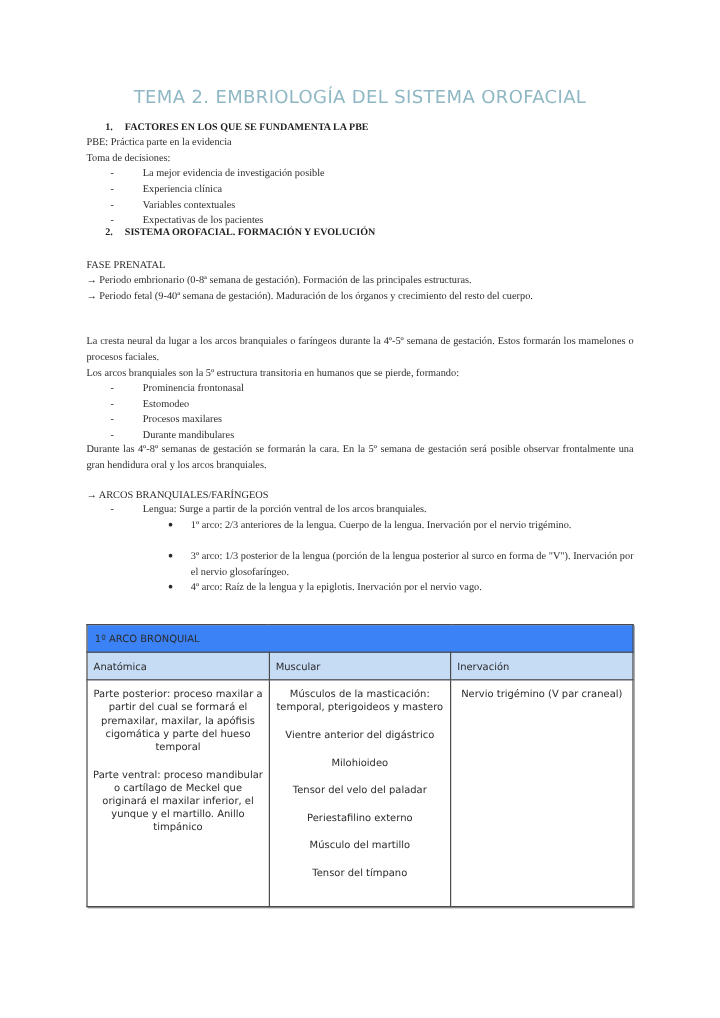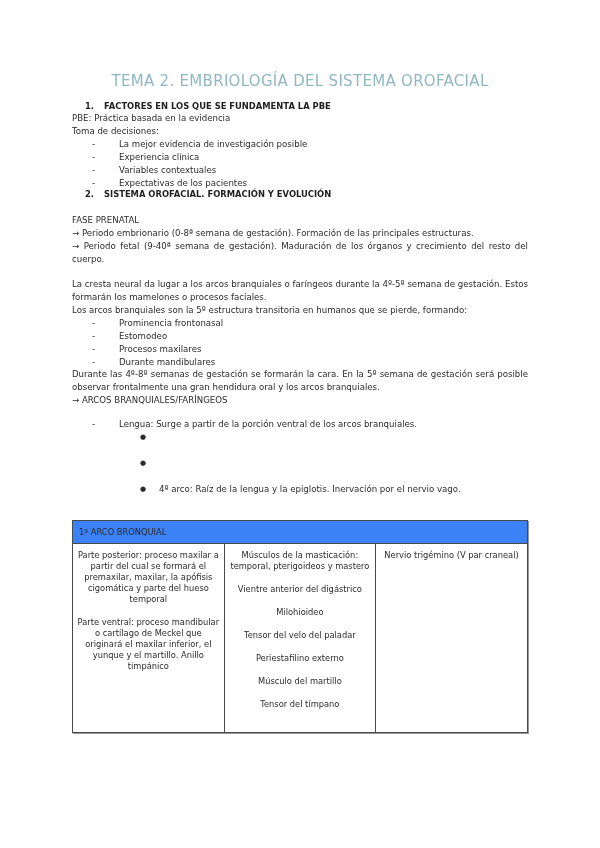--- a/index.html
+++ b/index.html
@@ -1,21 +1,21 @@
 <!DOCTYPE html>
 <html><head>
 <meta charset="utf-8">
 <style>
   html, body { margin: 0; padding: 0; background: #ffffff; }
   body { width: 600px; height: 848px; position: relative; overflow: hidden;
          font-family: "DejaVu Sans", sans-serif; color: #2b2b2b; }
   .page { position: absolute; left: 72px; top: 0; width: 456px; }
   .title { position: absolute; top: 72px; left: 0; width: 456px; text-align: center;
            font-size: 15px; letter-spacing: 0.3px; color: #8fb8c4; }
-  .line { position: absolute; left: 0; font-size: 8.6px; line-height: 12.6px; white-space: nowrap; }
+  .line { position: absolute; left: 0; font-size: 8.6px; line-height: 12.6px; white-space: nowrap; font-family: Liberation Serif, serif; }
   .heading { font-weight: bold; font-size: 8.4px; color: #1f1f1f; }
   .heading .num { display: inline-block; width: 22px; text-align: right; margin-right: 10px; }
   .dash { position: absolute; left: 20px; }
   .dash-text { position: absolute; left: 47px; }
   .bullet { position: absolute; left: 68px; font-size: 7px; }
   .bullet-text { position: absolute; left: 87px; }
   .justify { white-space: normal; width: 456px; text-align: justify; }
   .wrap2 { white-space: normal; width: 369px; text-align: justify; }
   table.arch { position: absolute; left: 72px; top: 520px; width: 456px; border-collapse: collapse;
                font-size: 8.3px; line-height: 11px; box-shadow: 1px 1px 0 #999; }
@@ -28,21 +28,21 @@
 </style>
 </head>
 <body>
 
 <div class="page">
   <div class="title">TEMA 2. EMBRIOLOGÍA DEL SISTEMA OROFACIAL</div>
 
   <div class="line heading" style="top:100px;">
     <span class="num">1.</span><span>FACTORES EN LOS QUE SE FUNDAMENTA LA PBE</span>
   </div>
-  <div class="line" style="top:112px;">PBE: Práctica basada en la evidencia</div>
+  <div class="line" style="top:112px;">PBE: Práctica parte en la evidencia</div>
   <div class="line" style="top:125px;">Toma de decisiones:</div>
 
   <div class="line" style="top:138px;width:456px;">
       <span class="dash">-</span>
       <span class="dash-text">La mejor evidencia de investigación posible</span>
     </div>
   <div class="line" style="top:151px;width:456px;">
       <span class="dash">-</span>
       <span class="dash-text">Experiencia clínica</span>
     </div>
@@ -77,42 +77,49 @@
       <span class="dash">-</span>
       <span class="dash-text">Procesos maxilares</span>
     </div>
   <div class="line" style="top:356px;width:456px;">
       <span class="dash">-</span>
       <span class="dash-text">Durante mandibulares</span>
     </div>
 
   <div class="line justify" style="top:368px;">Durante las 4º-8º semanas de gestación se formarán la cara. En la 5º semana de gestación será posible observar frontalmente una gran hendidura oral y los arcos branquiales.</div>
 
-  <div class="line" style="top:394px;"><span>→</span> <span>ARCOS BRANQUIALES/FARÍNGEOS</span></div>
+  <div class="line" style="top:406px;"><span>→</span> <span>ARCOS BRANQUIALES/FARÍNGEOS</span></div>
   <div class="line" style="top:418px;width:456px;">
       <span class="dash">-</span>
       <span class="dash-text">Lengua: Surge a partir de la porción ventral de los arcos branquiales.</span>
     </div>
 
   <div class="line" style="top:431px;width:456px;height:26px;">
       <span class="bullet">●</span>
+      <span class="bullet-text wrap2">1º arco: 2/3 anteriores de la lengua. Cuerpo de la lengua. Inervación por el nervio trigémino.</span>
     </div>
   <div class="line" style="top:457px;width:456px;height:26px;">
       <span class="bullet">●</span>
+      <span class="bullet-text wrap2">3º arco: 1/3  posterior de la lengua (porción de la lengua posterior al surco en forma de "V"). Inervación por el nervio glosofaríngeo.</span>
     </div>
   <div class="line" style="top:483px;width:456px;">
       <span class="bullet">●</span>
       <span class="bullet-text">4º arco: Raíz de la lengua y la epiglotis. Inervación por el nervio vago.</span>
     </div>
 </div>
 
 <table class="arch">
   <tbody>
       <tr>
     <td class="th1" colspan="3">1º ARCO BRONQUIAL</td>
+  </tr>
+  <tr>
+    <td class="th2 col1">Anatómica</td>
+    <td class="th2 col2">Muscular</td>
+    <td class="th2 col3">Inervación</td>
   </tr>
   <tr>
     <td class="cell col1">
       <p>Parte posterior: proceso maxilar a partir del cual se formará el premaxilar, maxilar, la apófisis cigomática y parte del hueso temporal</p>
       <p>Parte ventral: proceso mandibular o cartílago de Meckel que originará el maxilar inferior, el yunque y el martillo. Anillo timpánico</p>
     </td>
     <td class="cell col2">
       <p>Músculos de la masticación: temporal, pterigoideos y mastero</p>
       <p>Vientre anterior del digástrico</p>
       <p>Milohioideo</p>

